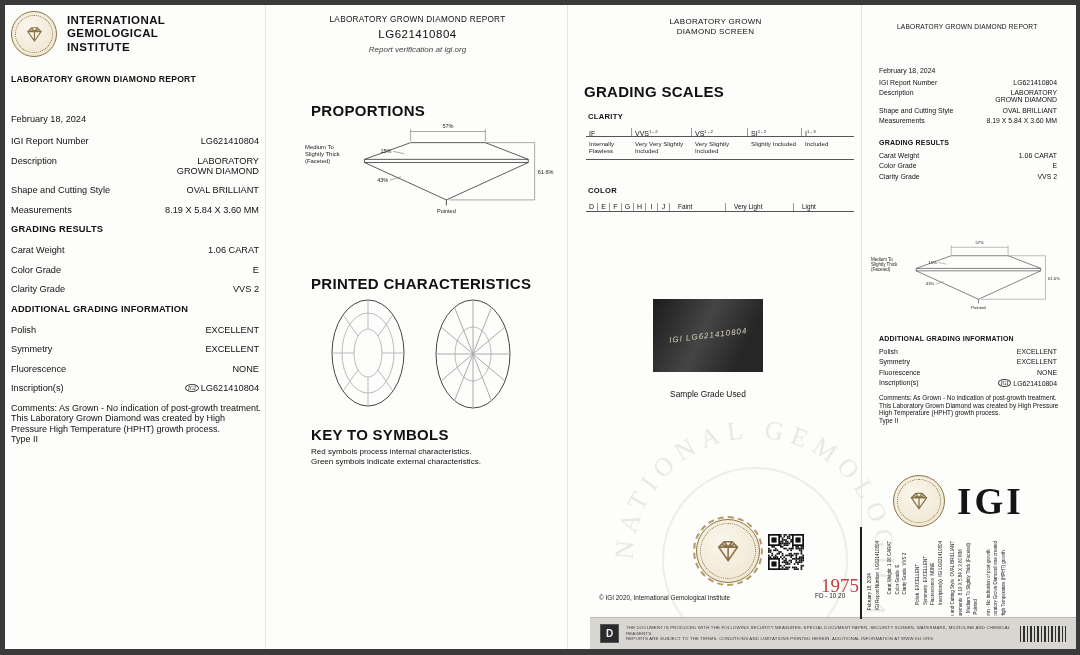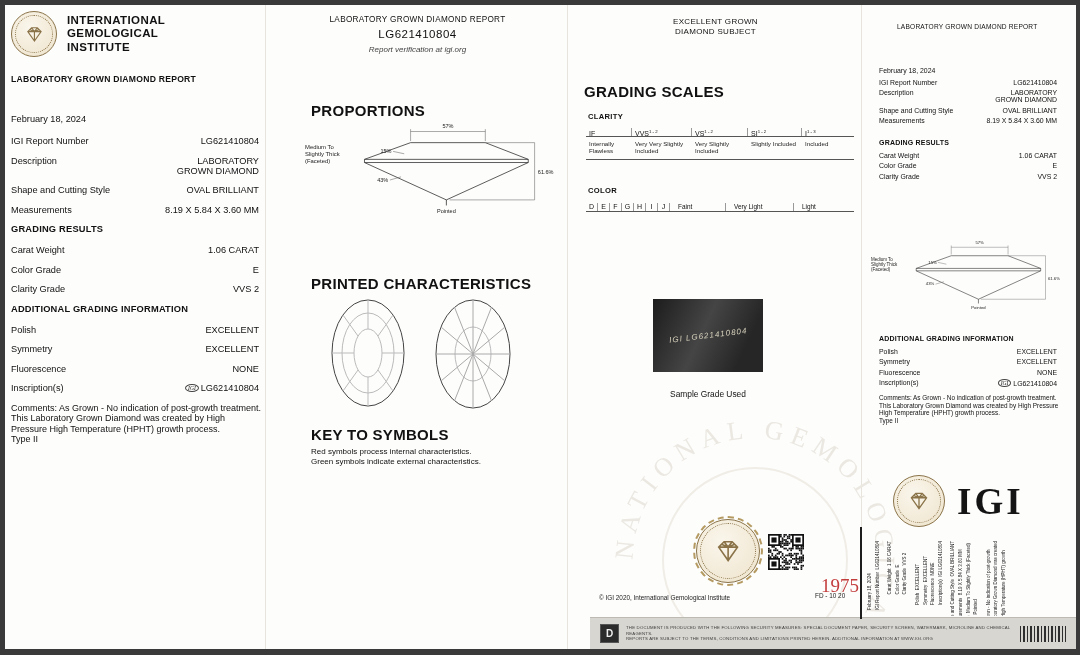--- a/index.html
+++ b/index.html
@@ -264,22 +264,22 @@
     <svg class="wm" viewBox="0 0 320 320">
       <defs>
           <path id="wmc" d="M160,160 m-122,0 a122,122 0 1,1 244,0 a122,122 0 1,1 -244,0"></path>
         </defs>
       <text font-size="26" fill="#ebe8e1" letter-spacing="7"><textPath href="#wmc">NATIONAL GEMOLOGICAL INSTITU</textPath></text>
       <circle cx="160" cy="160" r="92" stroke="#f0ede6" stroke-width="2" fill="none"></circle>
     </svg>
     <div class="wm-year">1975</div>
 
     <div class="p3-head">
-      <div>EXCELLENT GROWN</div>
-      <div>DIAMOND SUBJECT</div>
+      <div>LABORATORY GROWN</div>
+      <div>DIAMOND SCREEN</div>
     </div>
 
     <div class="h-small gs-title">GRADING SCALES</div>
 
     <div class="sub-h clar-lbl">CLARITY</div>
     <div class="clar-table">
       <div class="cg-row">
         <div class="cg-cell" style="width:46px"><span>IF</span><sup></sup></div>
         <div class="cg-cell" style="width:60px"><span>VVS</span><sup>1 - 2</sup></div>
         <div class="cg-cell" style="width:56px"><span>VS</span><sup>1 - 2</sup></div>

